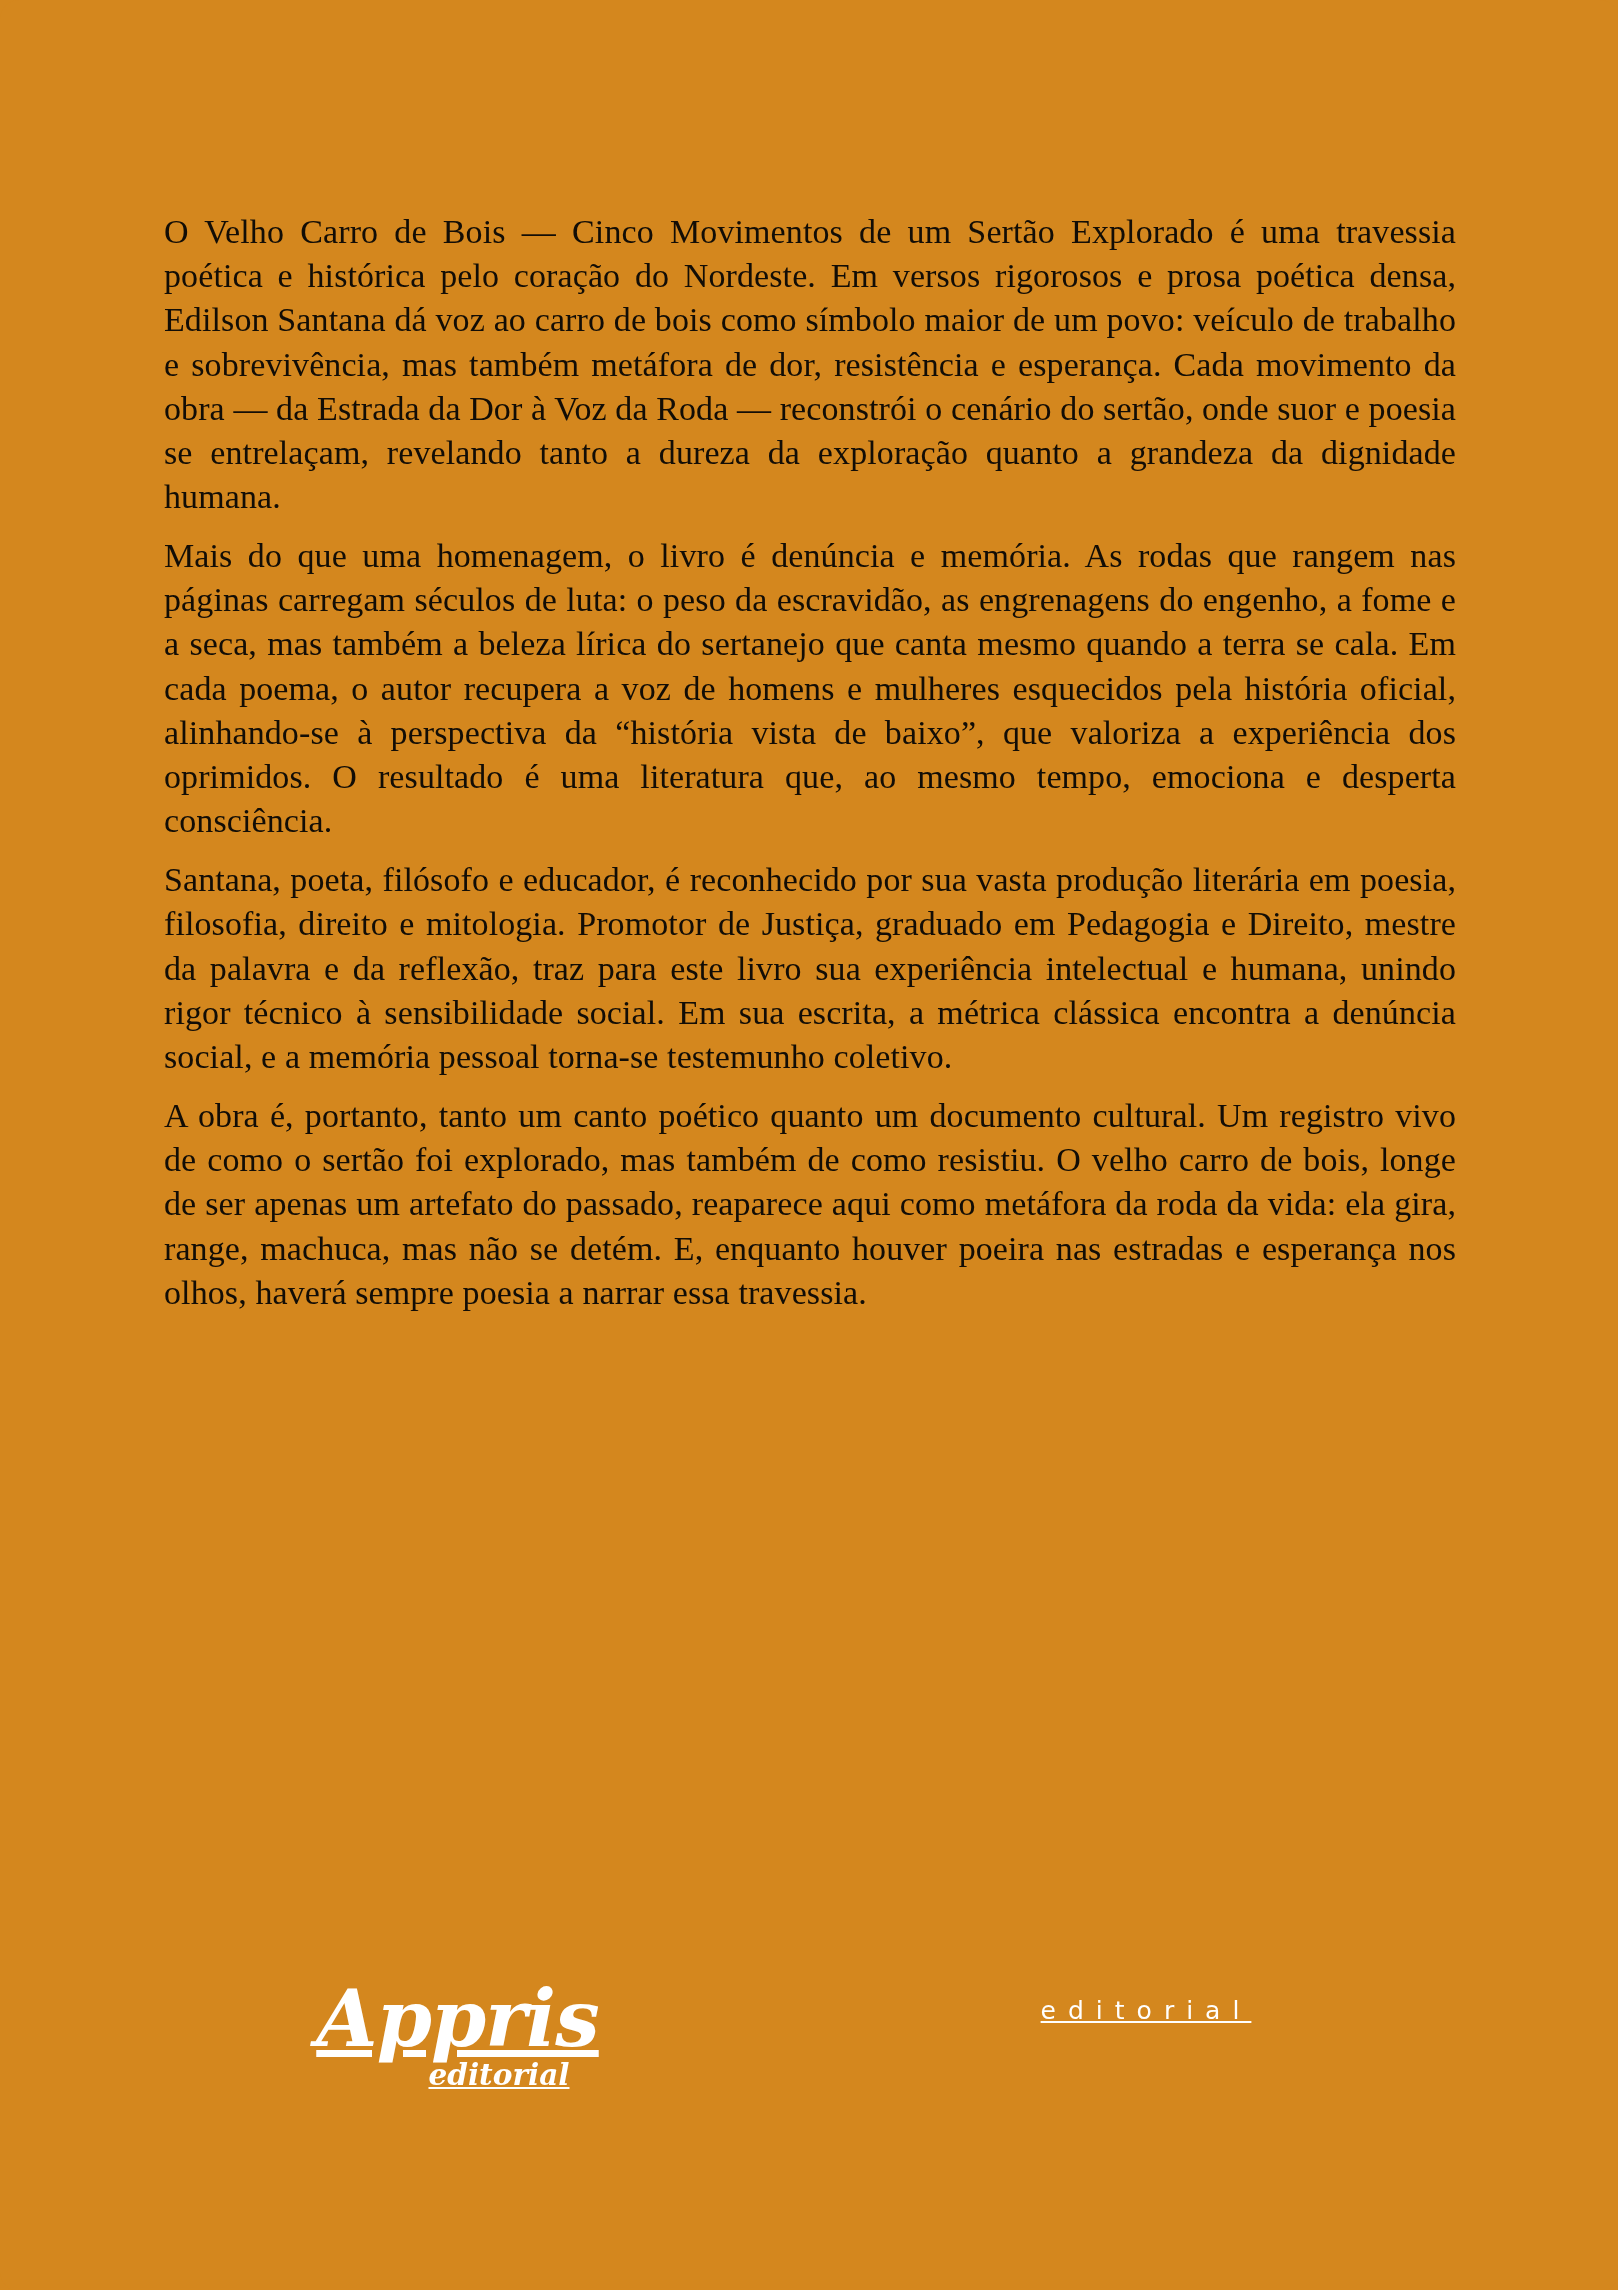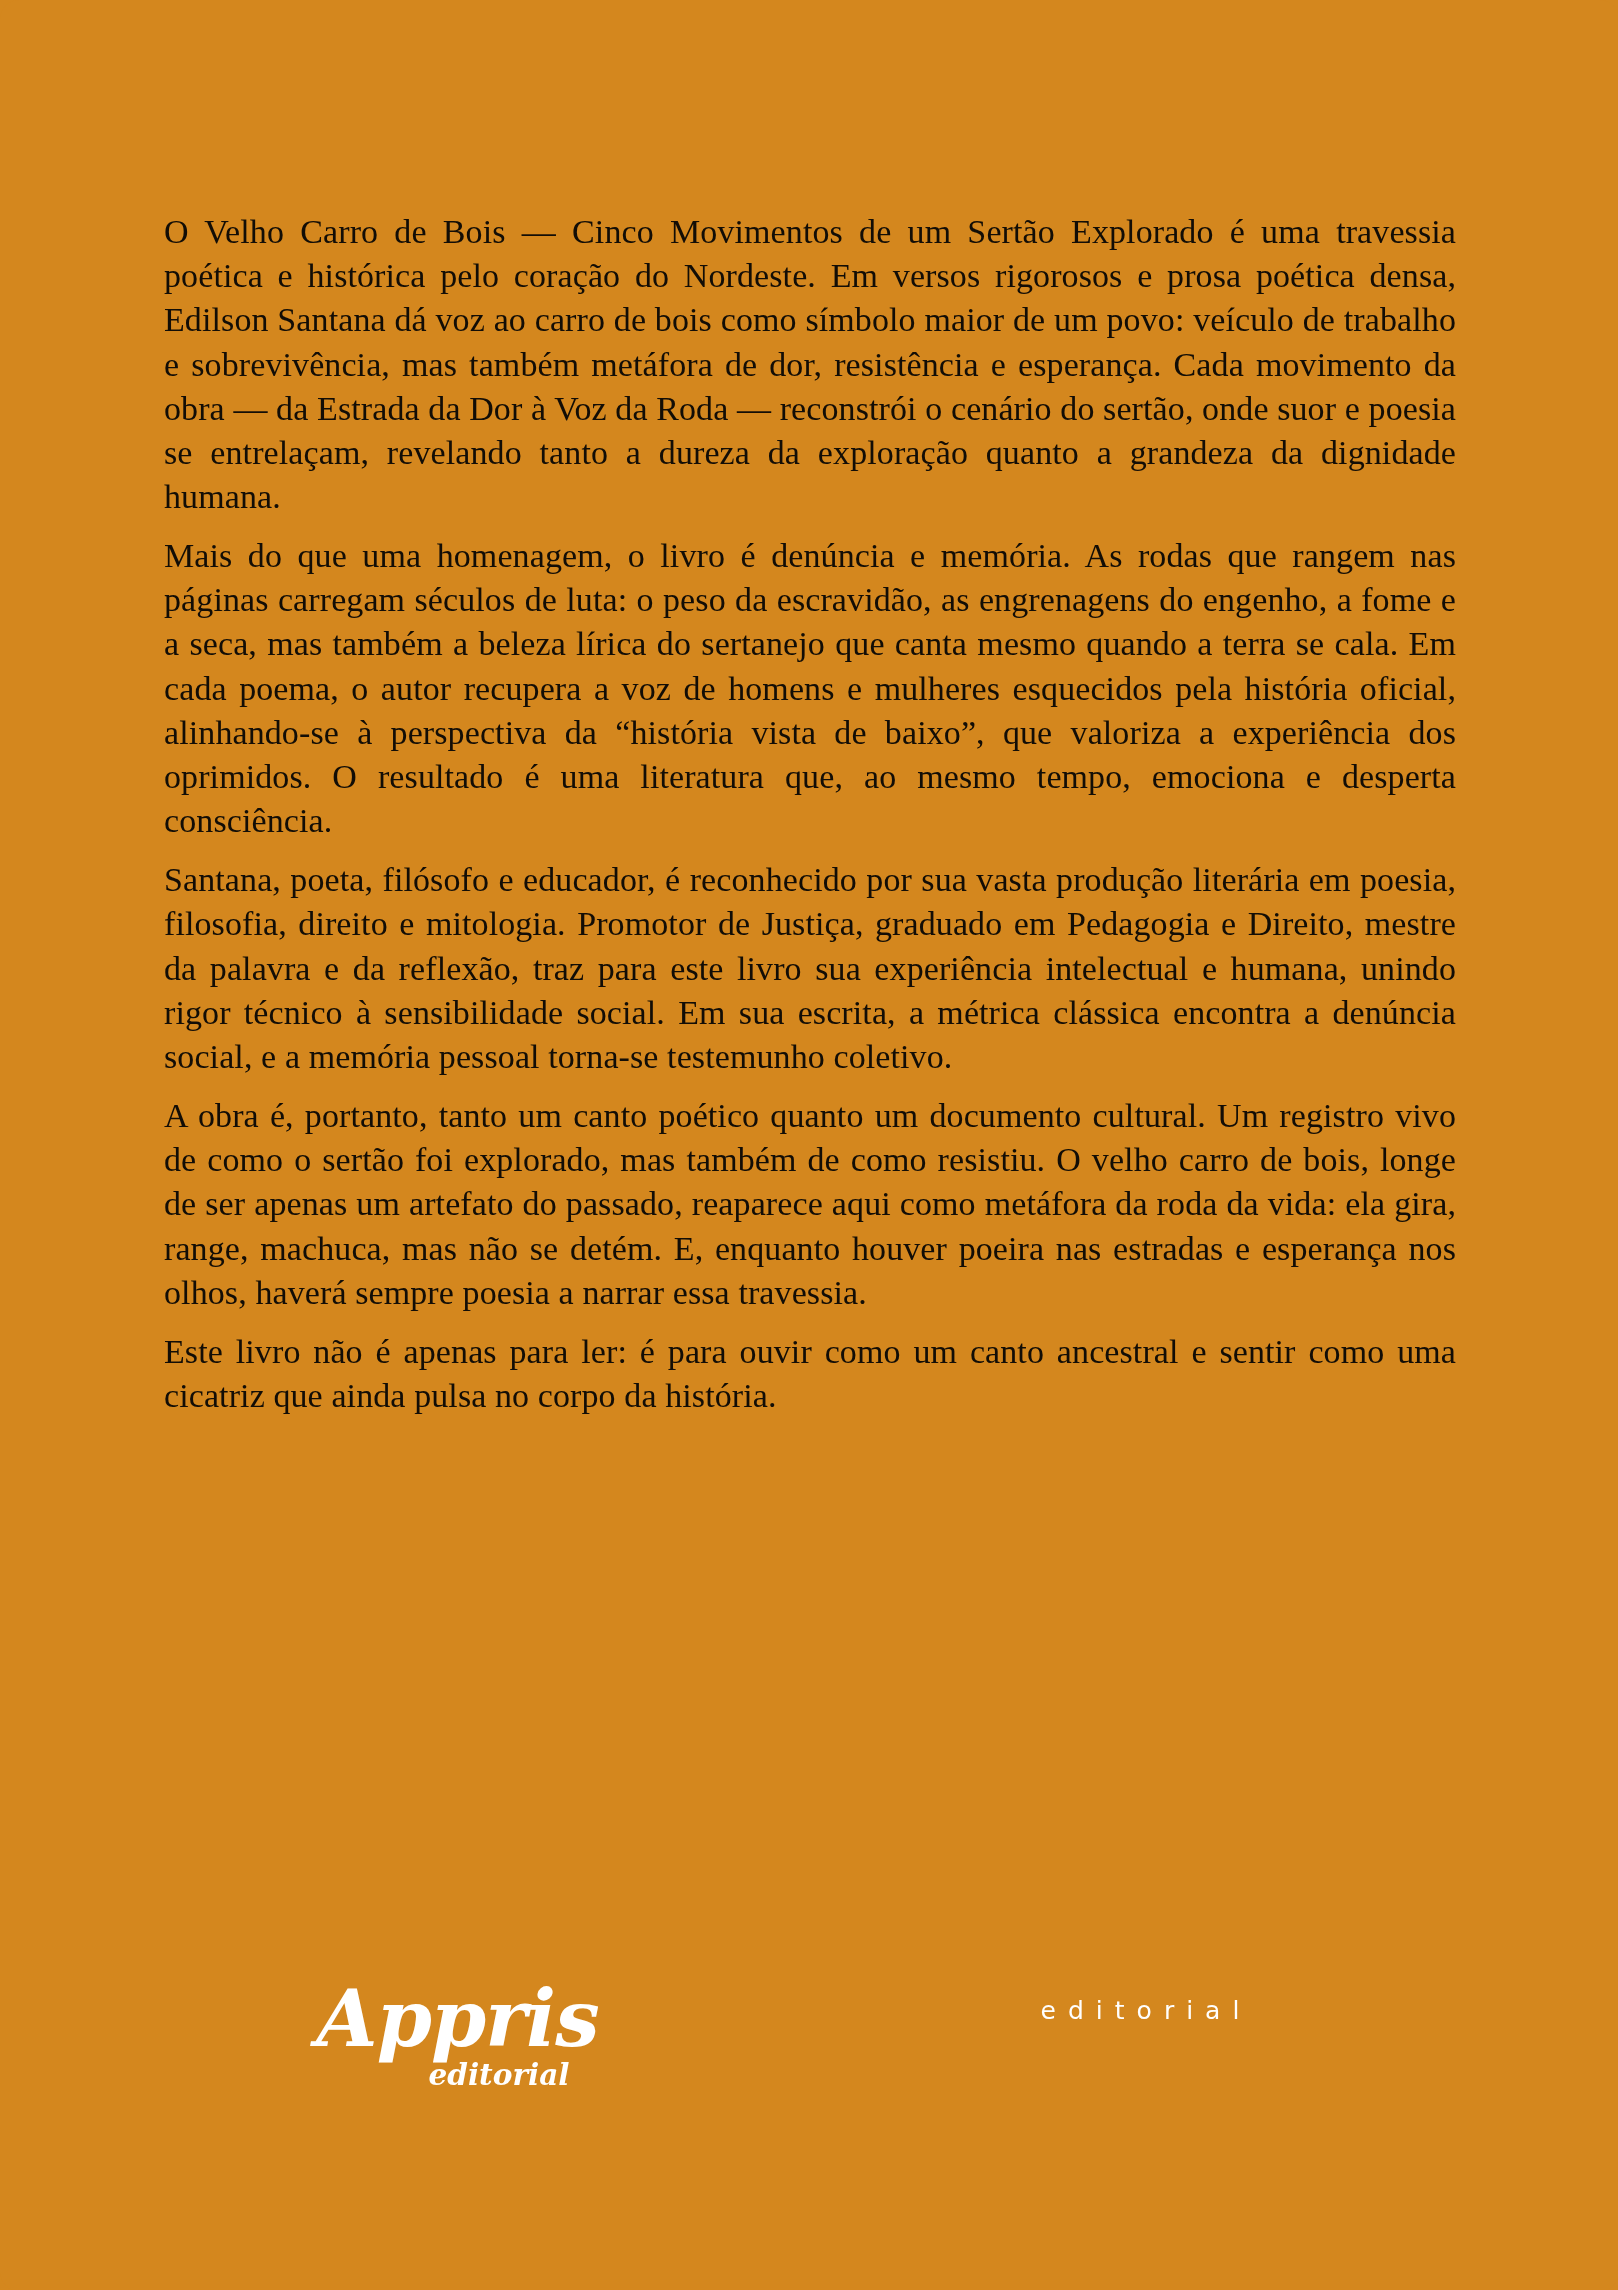--- a/index.html
+++ b/index.html
@@ -45,20 +45,21 @@
   .logos {
     position: absolute;
     left: 0;
     bottom: 118px;
     width: 1619px;
     height: 194px;
   }
   .logo {
     position: absolute;
     color: #ffffff;
+    text-decoration: underline;
   }
   .logo-appris {
     left: 305px;
     top: 0px;
     width: 305px;
     text-align: center;
   }
   .logo-appris .word {
     font-family: "DejaVu Serif", serif;
     font-style: italic;
@@ -107,21 +108,20 @@
 </head>
 <body>
 
 <div class="page">
 
   <div class="blurb">
     <p>O Velho Carro de Bois — Cinco Movimentos de um Sertão Explorado é uma travessia poética e histórica pelo coração do Nordeste. Em versos rigorosos e prosa poética densa, Edilson Santana dá voz ao carro de bois como símbolo maior de um povo: veículo de trabalho e sobrevivência, mas também metáfora de dor, resistência e esperança. Cada movimento da obra — da Estrada da Dor à Voz da Roda — reconstrói o cenário do sertão, onde suor e poesia se entrelaçam, revelando tanto a dureza da exploração quanto a grandeza da dignidade humana.</p>
     <p>Mais do que uma homenagem, o livro é denúncia e memória. As rodas que rangem nas páginas carregam séculos de luta: o peso da escravidão, as engrenagens do engenho, a fome e a seca, mas também a beleza lírica do sertanejo que canta mesmo quando a terra se cala. Em cada poema, o autor recupera a voz de homens e mulheres esquecidos pela história oficial, alinhando-se à perspectiva da “história vista de baixo”, que valoriza a experiência dos oprimidos. O resultado é uma literatura que, ao mesmo tempo, emociona e desperta consciência.</p>
     <p>Santana, poeta, filósofo e educador, é reconhecido por sua vasta produção literária em poesia, filosofia, direito e mitologia. Promotor de Justiça, graduado em Pedagogia e Direito, mestre da palavra e da reflexão, traz para este livro sua experiência intelectual e humana, unindo rigor técnico à sensibilidade social. Em sua escrita, a métrica clássica encontra a denúncia social, e a memória pessoal torna-se testemunho coletivo.</p>
     <p>A obra é, portanto, tanto um canto poético quanto um documento cultural. Um registro vivo de como o sertão foi explorado, mas também de como resistiu. O velho carro de bois, longe de ser apenas um artefato do passado, reaparece aqui como metáfora da roda da vida: ela gira, range, machuca, mas não se detém. E, enquanto houver poeira nas estradas e esperança nos olhos, haverá sempre poesia a narrar essa travessia.</p>
-    <p>Este livro não é apenas para ler: é para ouvir como um canto ancestral e sentir como uma cicatriz que ainda pulsa no corpo da história.</p>
   </div>
 
   <div class="logos">
     <div class="logo logo-appris">
       <span class="word">Appris</span>
       <span class="sub">editorial</span>
     </div>
     <div class="logo logo-artera">
       <span class="sub">editorial</span>
     </div>

